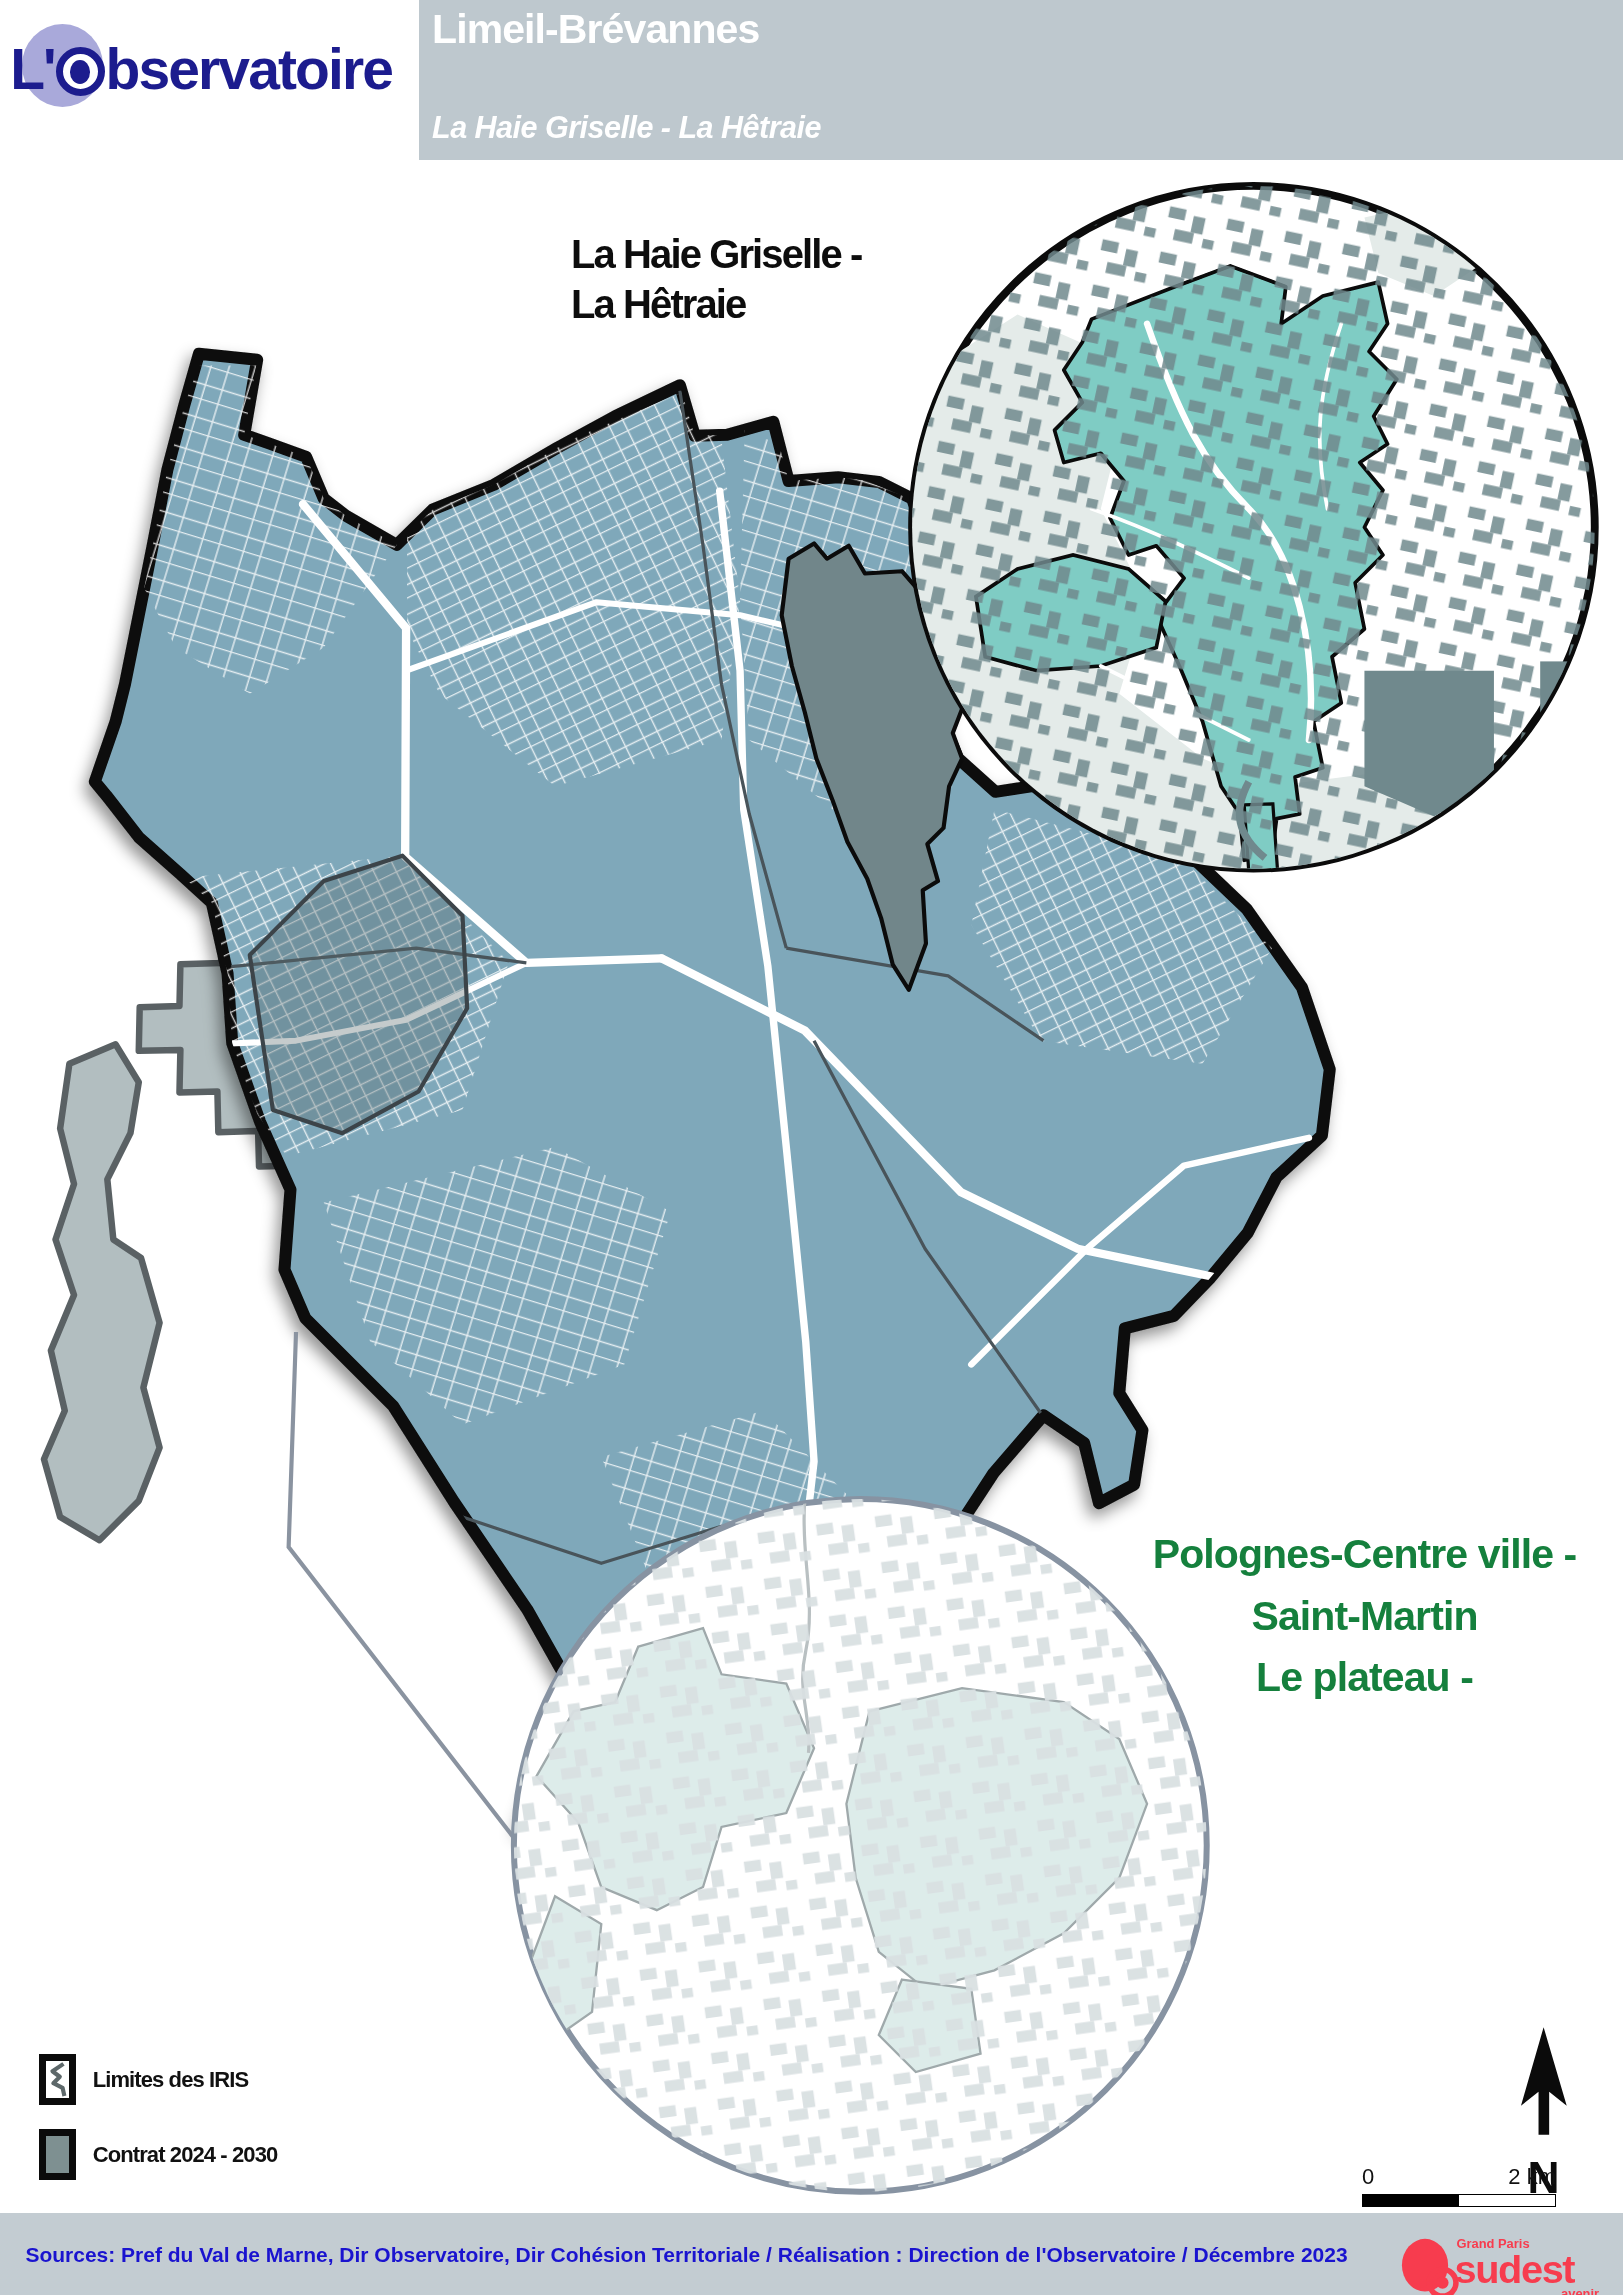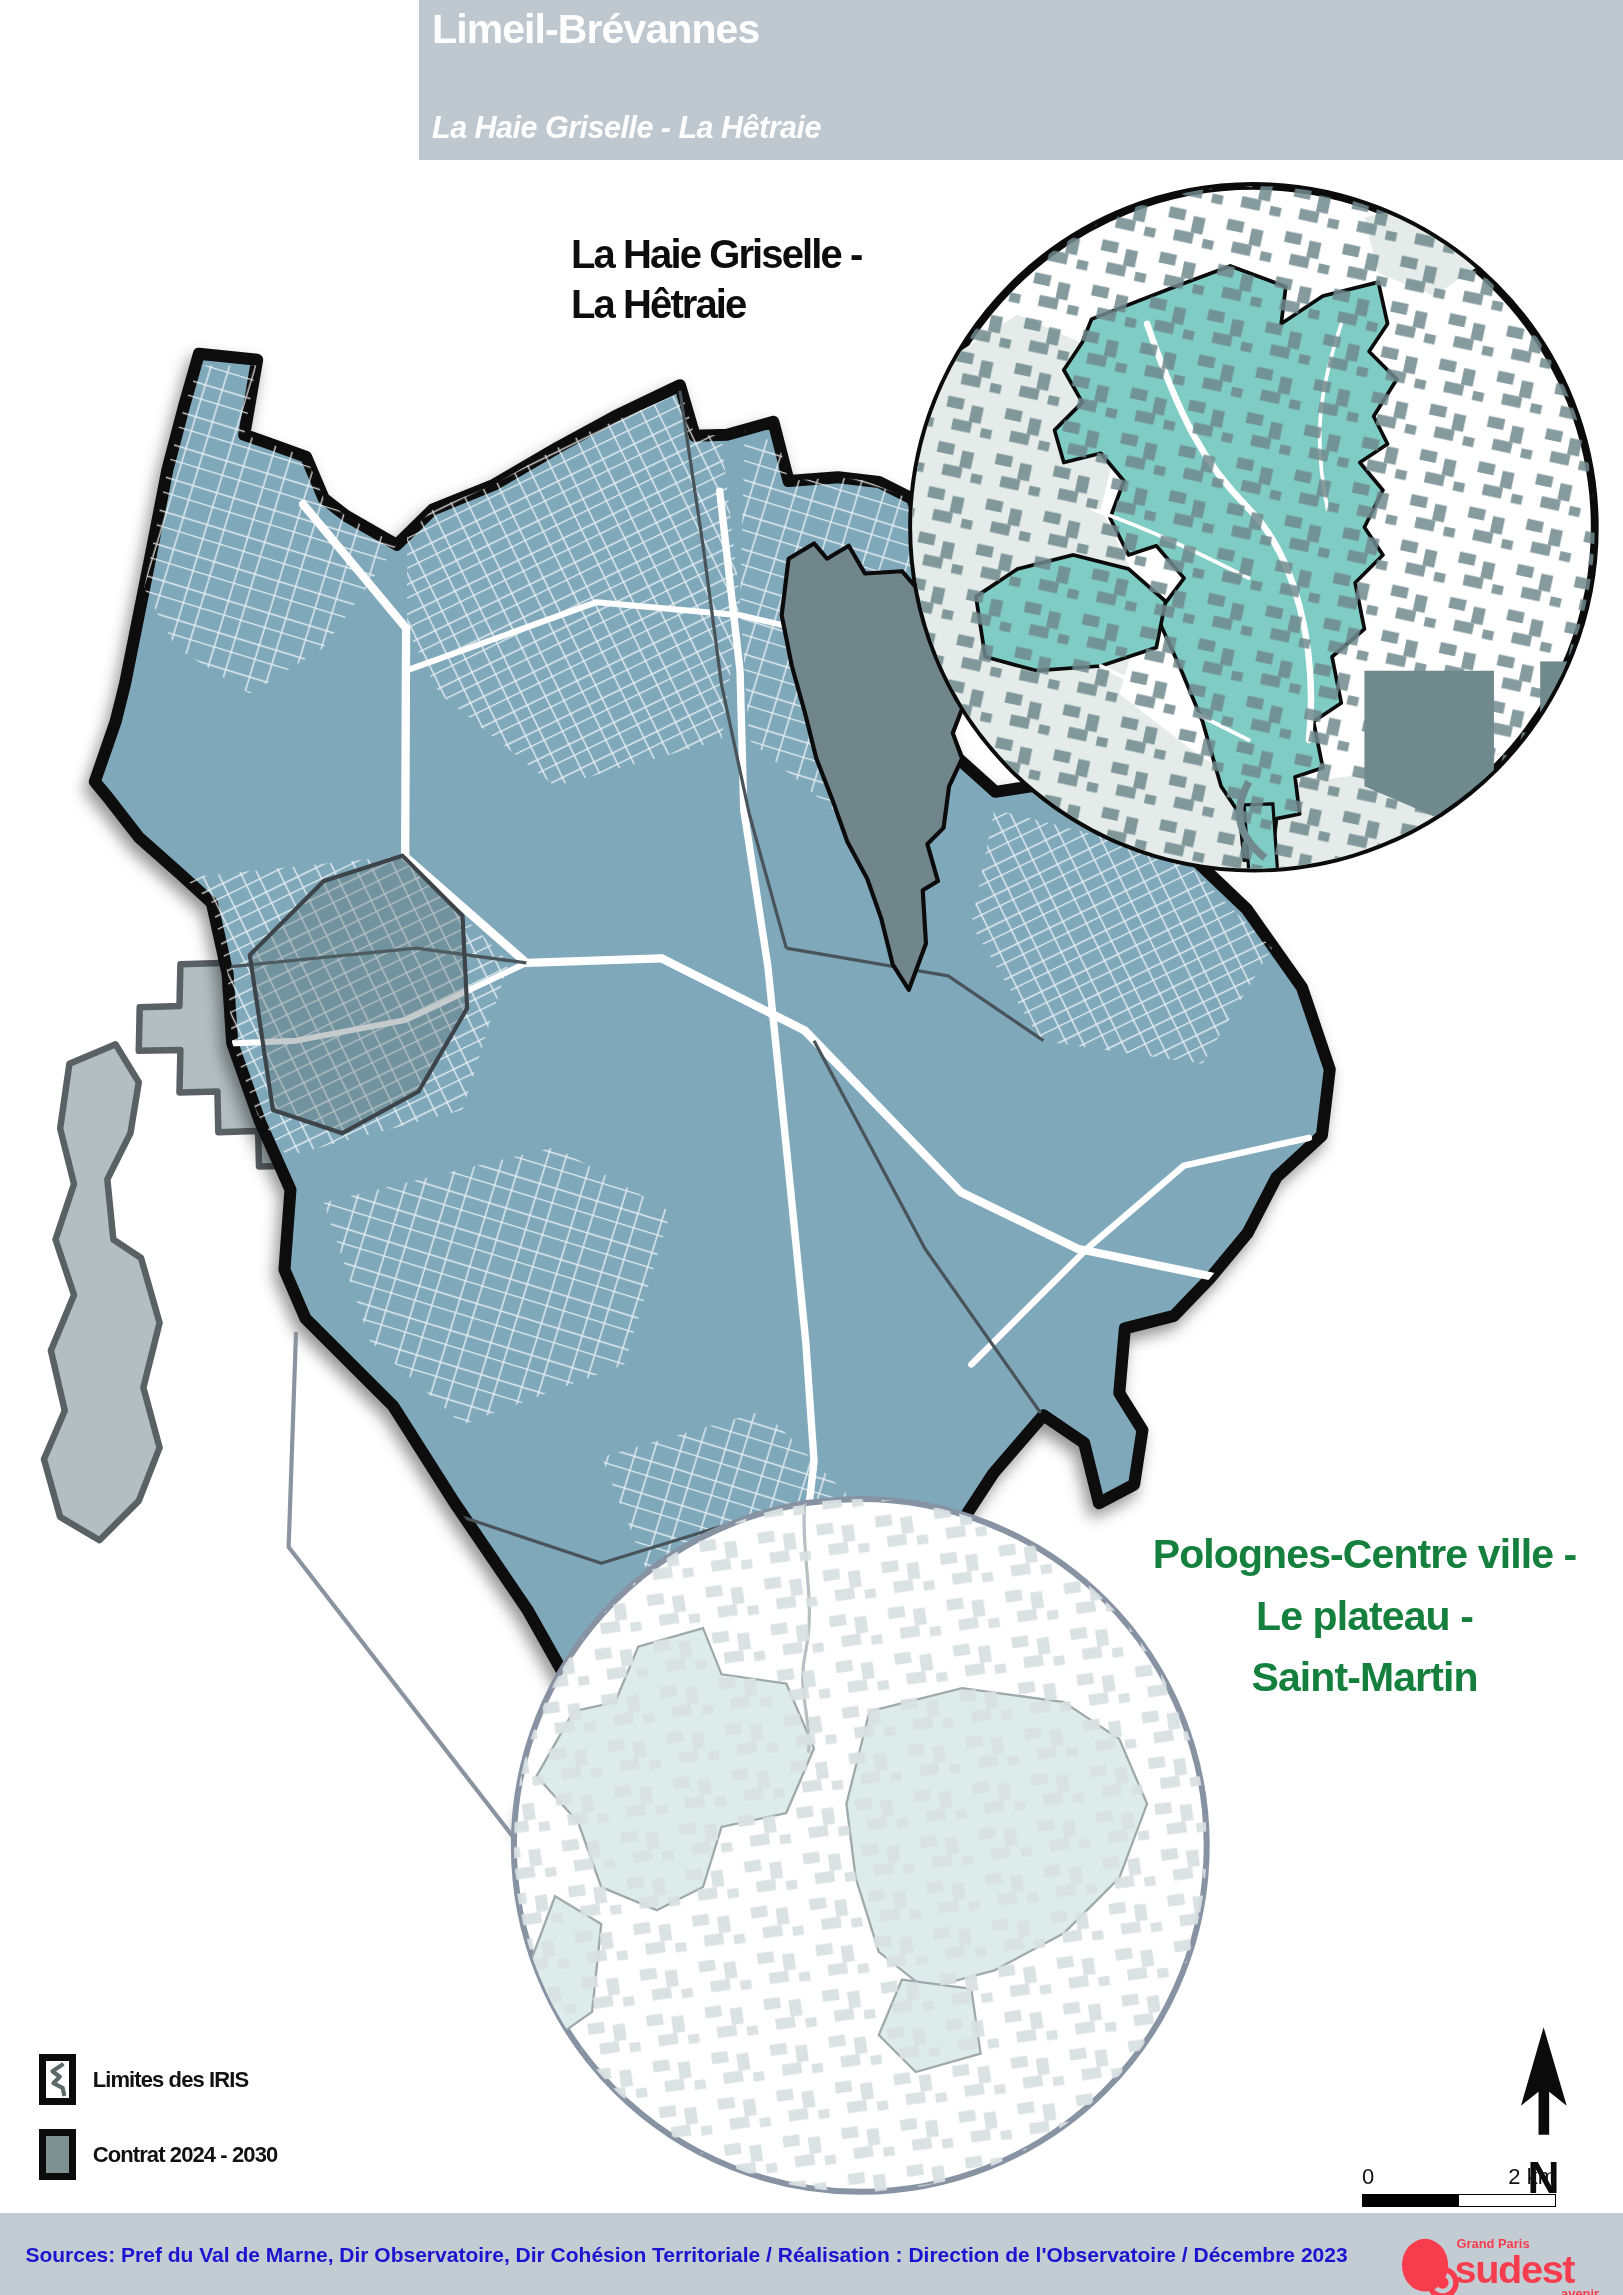--- a/index.html
+++ b/index.html
@@ -155,36 +155,40 @@
 
       <rect x="1965" y="395" width="1490" height="1490" fill="url(#bldg-a)" opacity="0.85"></rect>
       <path d="M2950,1450 L3230,1450 L3230,1720 L3100,1765 L2950,1700 Z" fill="#70898d"></path>
       <rect x="3330" y="1430" width="130" height="200" fill="#70898d"></rect>
       <path d="M2700,1690 C2665,1755 2675,1805 2735,1855" fill="none" stroke="#70898d" stroke-width="16"></path>
     </g>
   </g>
 </svg>
 
 <div class="header">
+  <div class="logo-zone">
+    <div class="logo-disc"></div>
+    <div class="logo-text"><span>L'</span><span class="logo-o"><span class="logo-o-dot"></span></span><span>bservatoire</span></div>
+  </div>
   <div class="band">
     <div class="band-title">
       <div>Limeil-Brévannes</div>
     </div>
     <div class="band-sub">La Haie Griselle - La Hêtraie</div>
   </div>
 </div>
 
 <div class="lbl-top">
   <div>La Haie Griselle -</div>
   <div>La Hêtraie</div>
 </div>
 <div class="lbl-bottom">
   <div>Polognes-Centre ville -</div>
+  <div>Saint-Martin</div>
   <div>Le plateau -</div>
-  <div>Saint-Martin</div>
 </div>
 
 <div class="legend">
   <div class="legend-row">
     <div class="legend-swatch">
       <svg width="23" height="37" viewBox="0 0 50 80" style="position:absolute;left:0;top:0;">
         <path d="M38,6 L14,22 L30,34 L16,48 L36,58 L40,76" fill="none" stroke="#5d686a" stroke-width="9" stroke-linejoin="round"></path>
       </svg>
     </div>
     <div class="legend-label">Limites des IRIS</div>

